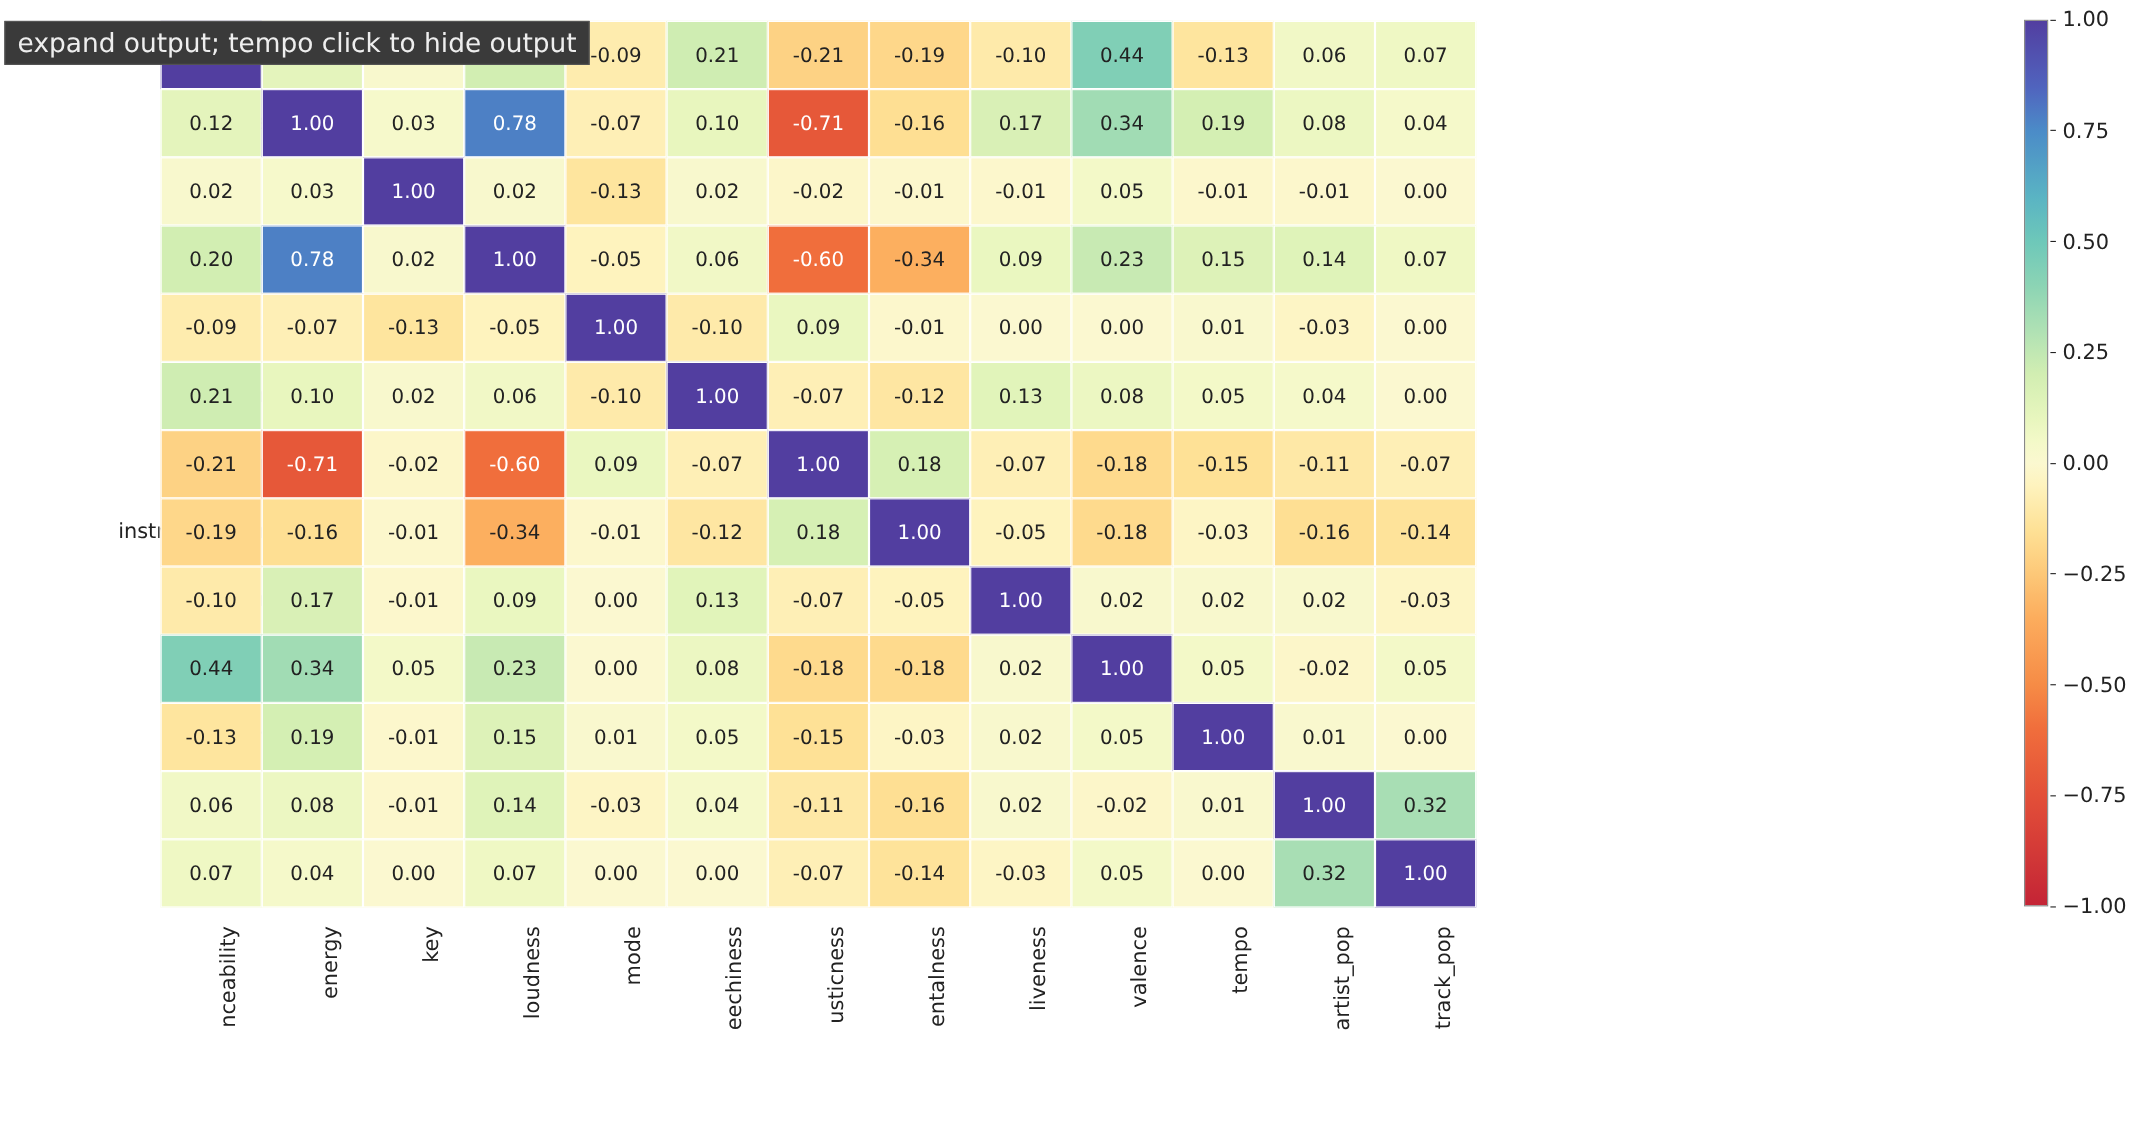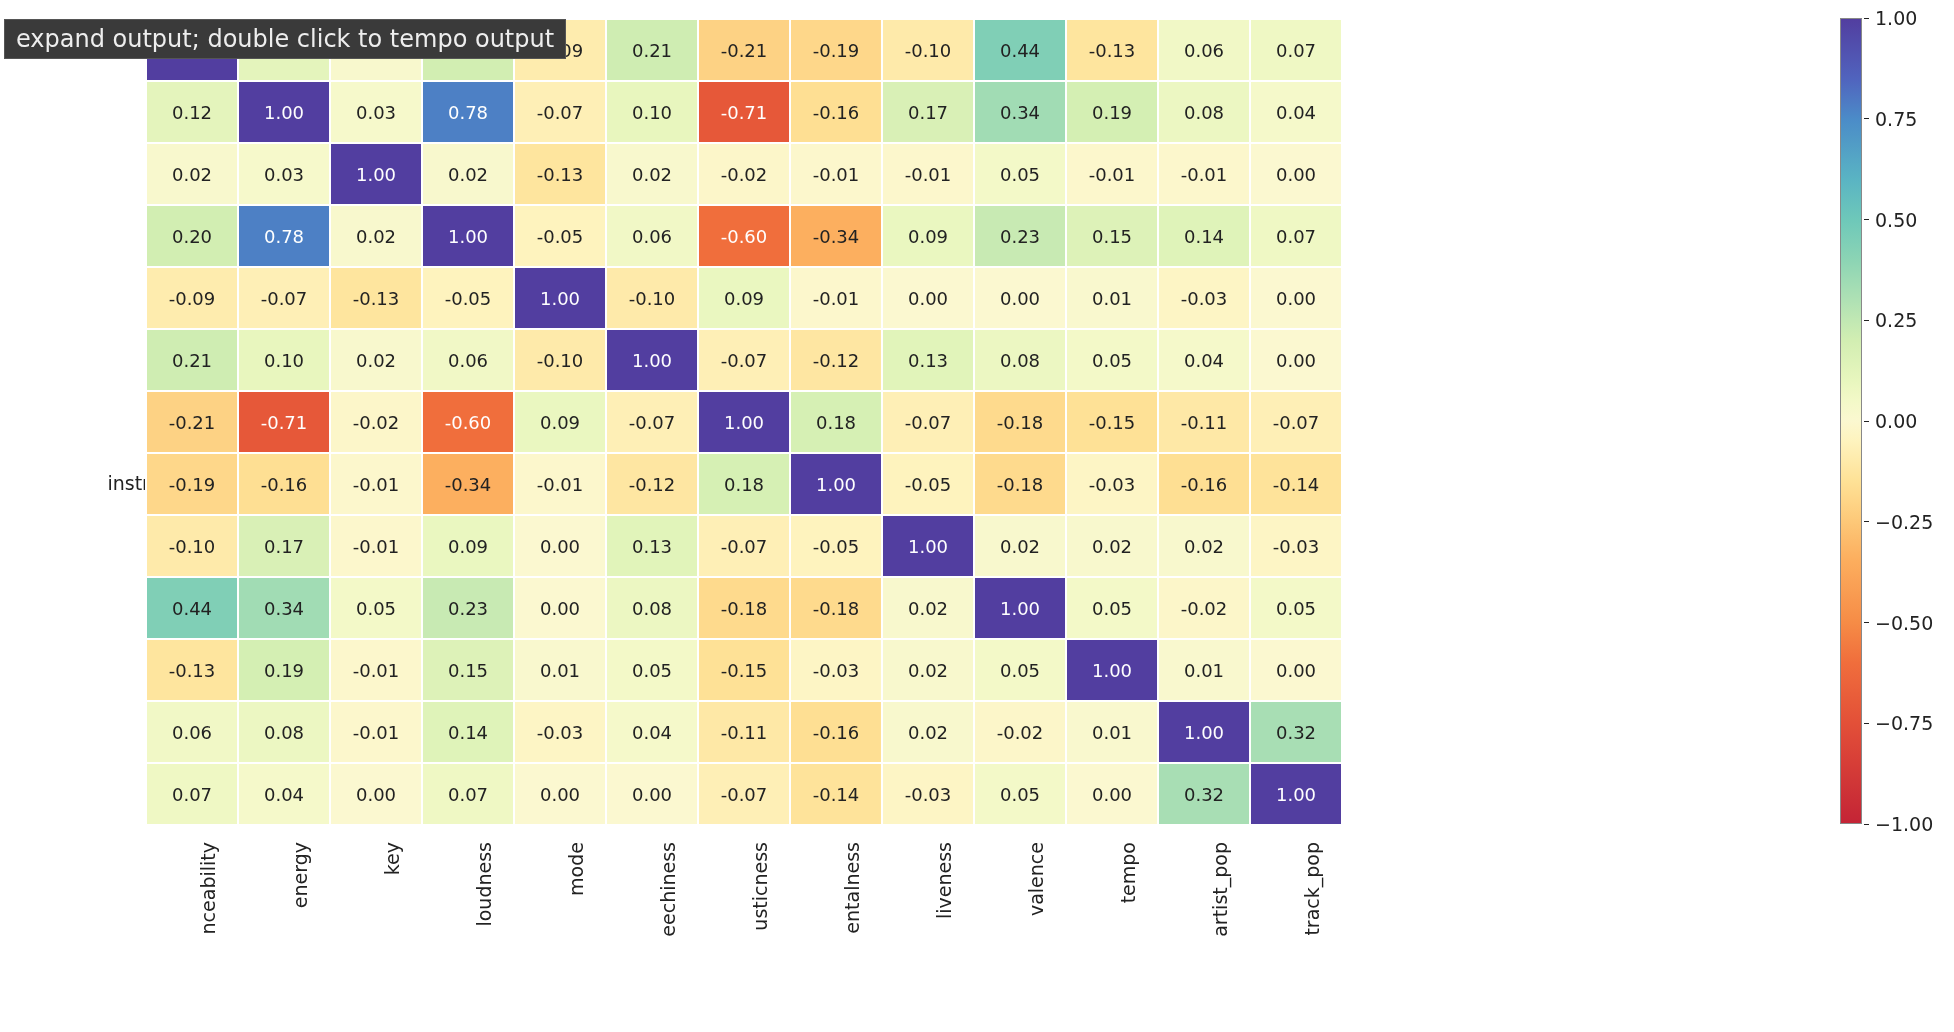--- a/index.html
+++ b/index.html
@@ -101,21 +101,21 @@
       width: 5px;
       height: 1px;
       background: #222;
       margin-right: 6px;
     }
   </style>
 </head>
 <body>
 
 <div class="tooltip">
-  <span>expand output; double click to tempo output</span>
+  <span>expand output; tempo click to hide output</span>
 </div>
 
 <div class="chart-area">
   <div id="ylabels">
       <div class="ylabel" style="top: 0px;">danceability  -</div>
       <div class="ylabel" style="top: 62px;">energy  -</div>
       <div class="ylabel" style="top: 124px;">key  -</div>
       <div class="ylabel" style="top: 186px;">loudness  -</div>
       <div class="ylabel" style="top: 248px;">mode  -</div>
       <div class="ylabel" style="top: 310px;">speechiness  -</div>

